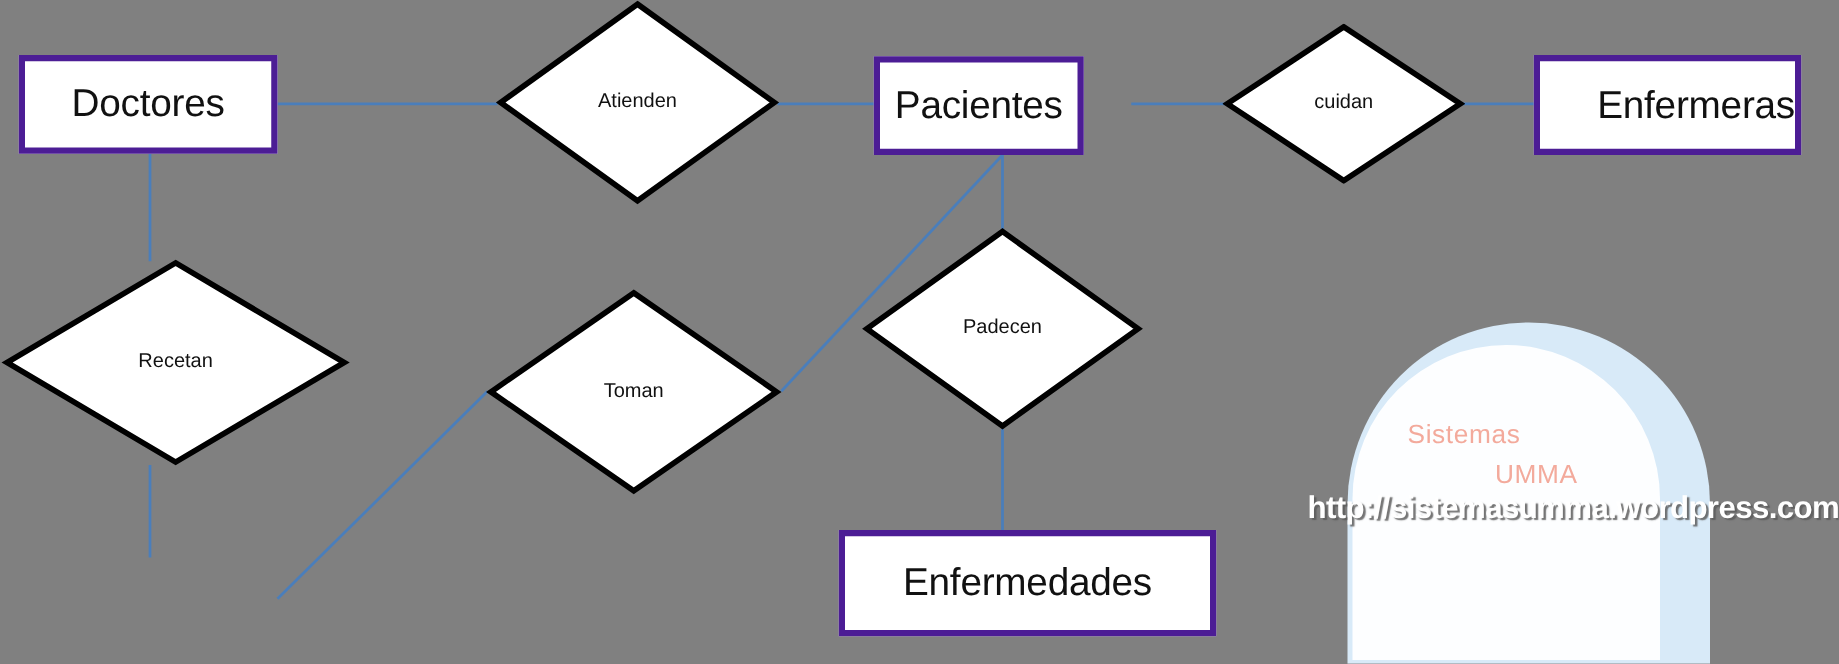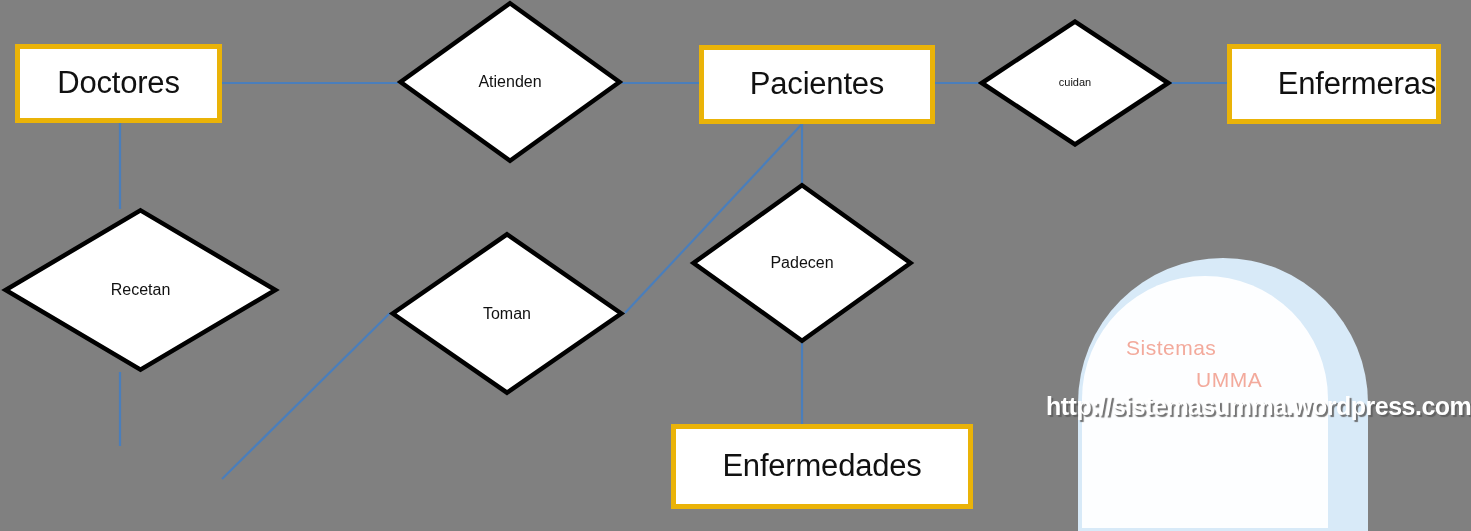--- a/index.html
+++ b/index.html
@@ -21,21 +21,21 @@
     left: 0; top: 0;
     width: 1471px;
     height: 531px;
     z-index: 1;
   }
   
   .entity {
     position: absolute;
     z-index: 3;
     background: #ffffff;
-    border: 5px solid #eab308;
+    border: 5px solid #4c1d95;
     box-sizing: border-box;
     display: flex;
     align-items: center;
     justify-content: center;
   }
   .entity .label {
     font-size: 31px;
     line-height: 1.05;
     color: #111111;
     letter-spacing: -0.2px;
@@ -58,21 +58,21 @@
     left: 24%;
     top: 50%;
     width: 52%;
     transform: translateY(-50%);
     text-align: center;
     font-size: 16px;
     line-height: 1.55;
     color: #111111;
     z-index: 2;
   }
-  .rel.small .label { font-size: 11px; }
+  .rel.small .label { font-size: 16px; }
   
   #watermark {
     position: absolute;
     z-index: 4;
     left: 1078px;
     top: 258px;
     width: 290px;
     height: 148px;
     pointer-events: none;
   }
@@ -132,21 +132,21 @@
         <line x1="625" y1="313" x2="802" y2="124"></line>
         <line x1="802" y1="124" x2="802" y2="184"></line>
         <line x1="802" y1="343" x2="802" y2="447"></line>
       </g>
   </svg>
 
   <div class="entity" id="ent-doctores" style="left: 15px; top: 44px; width: 207px; height: 79px;">
     <span class="label">Doctores</span>
   </div>
 
-  <div class="entity" id="ent-pacientes" style="left: 699px; top: 45px; width: 236px; height: 79px;">
+  <div class="entity" id="ent-pacientes" style="left: 699px; top: 45px; width: 168px; height: 79px;">
     <span class="label">Pacientes</span>
   </div>
 
   <div class="entity" id="ent-enfermeras" style="left: 1227px; top: 44px; width: 214px; height: 80px; justify-content: flex-end;">
     <span class="label">Enfermeras</span>
   </div>
 
 
   <div class="entity" id="ent-enfermedades" style="left: 671px; top: 424px; width: 302px; height: 85px;">
     <span class="label">Enfermedades</span>

